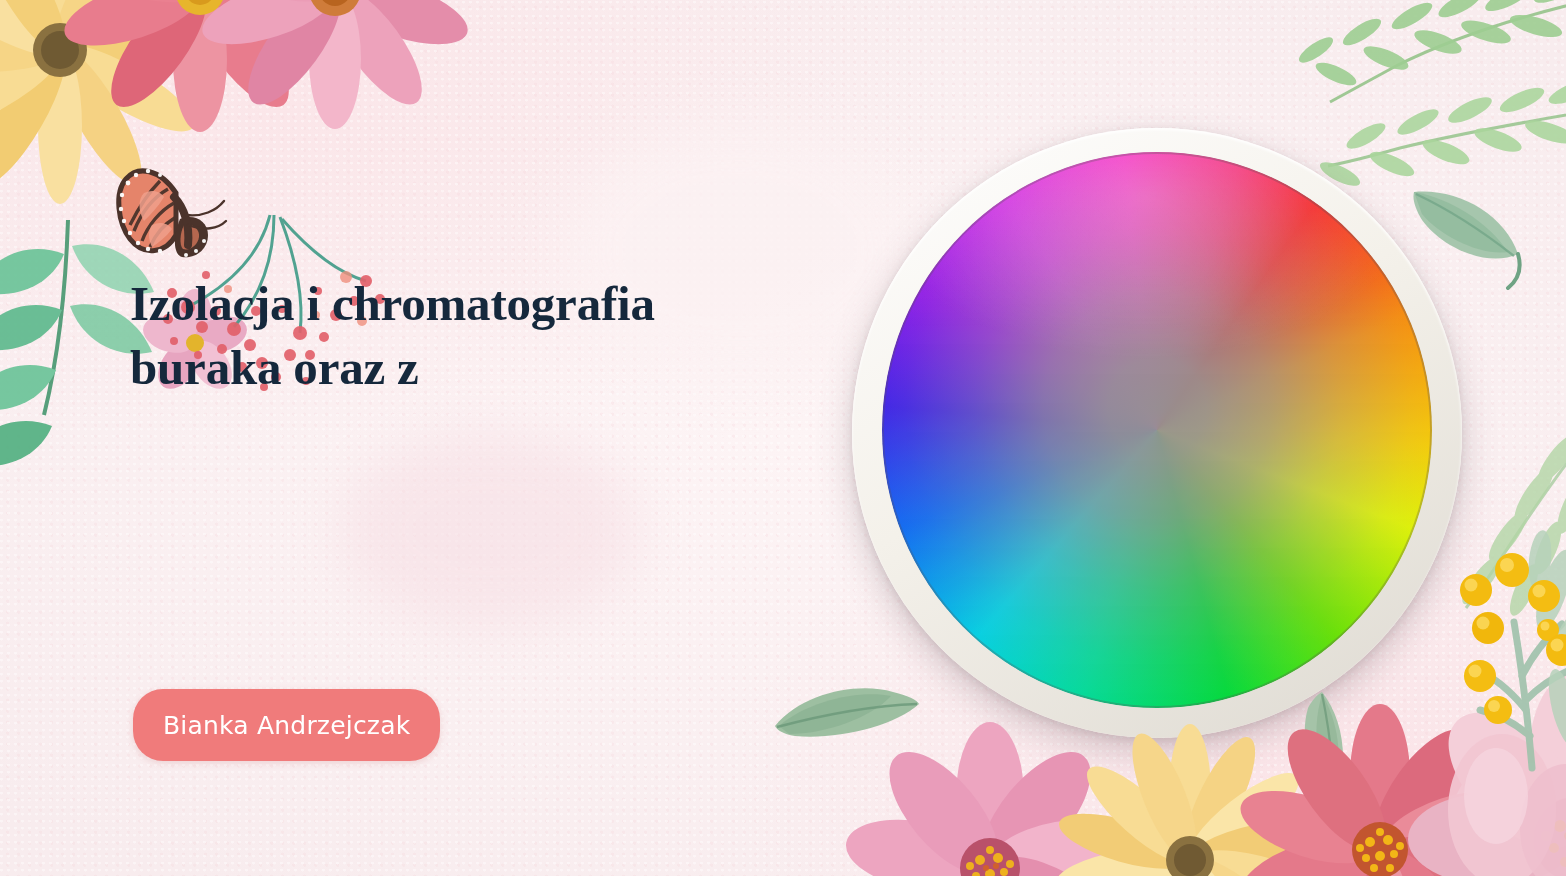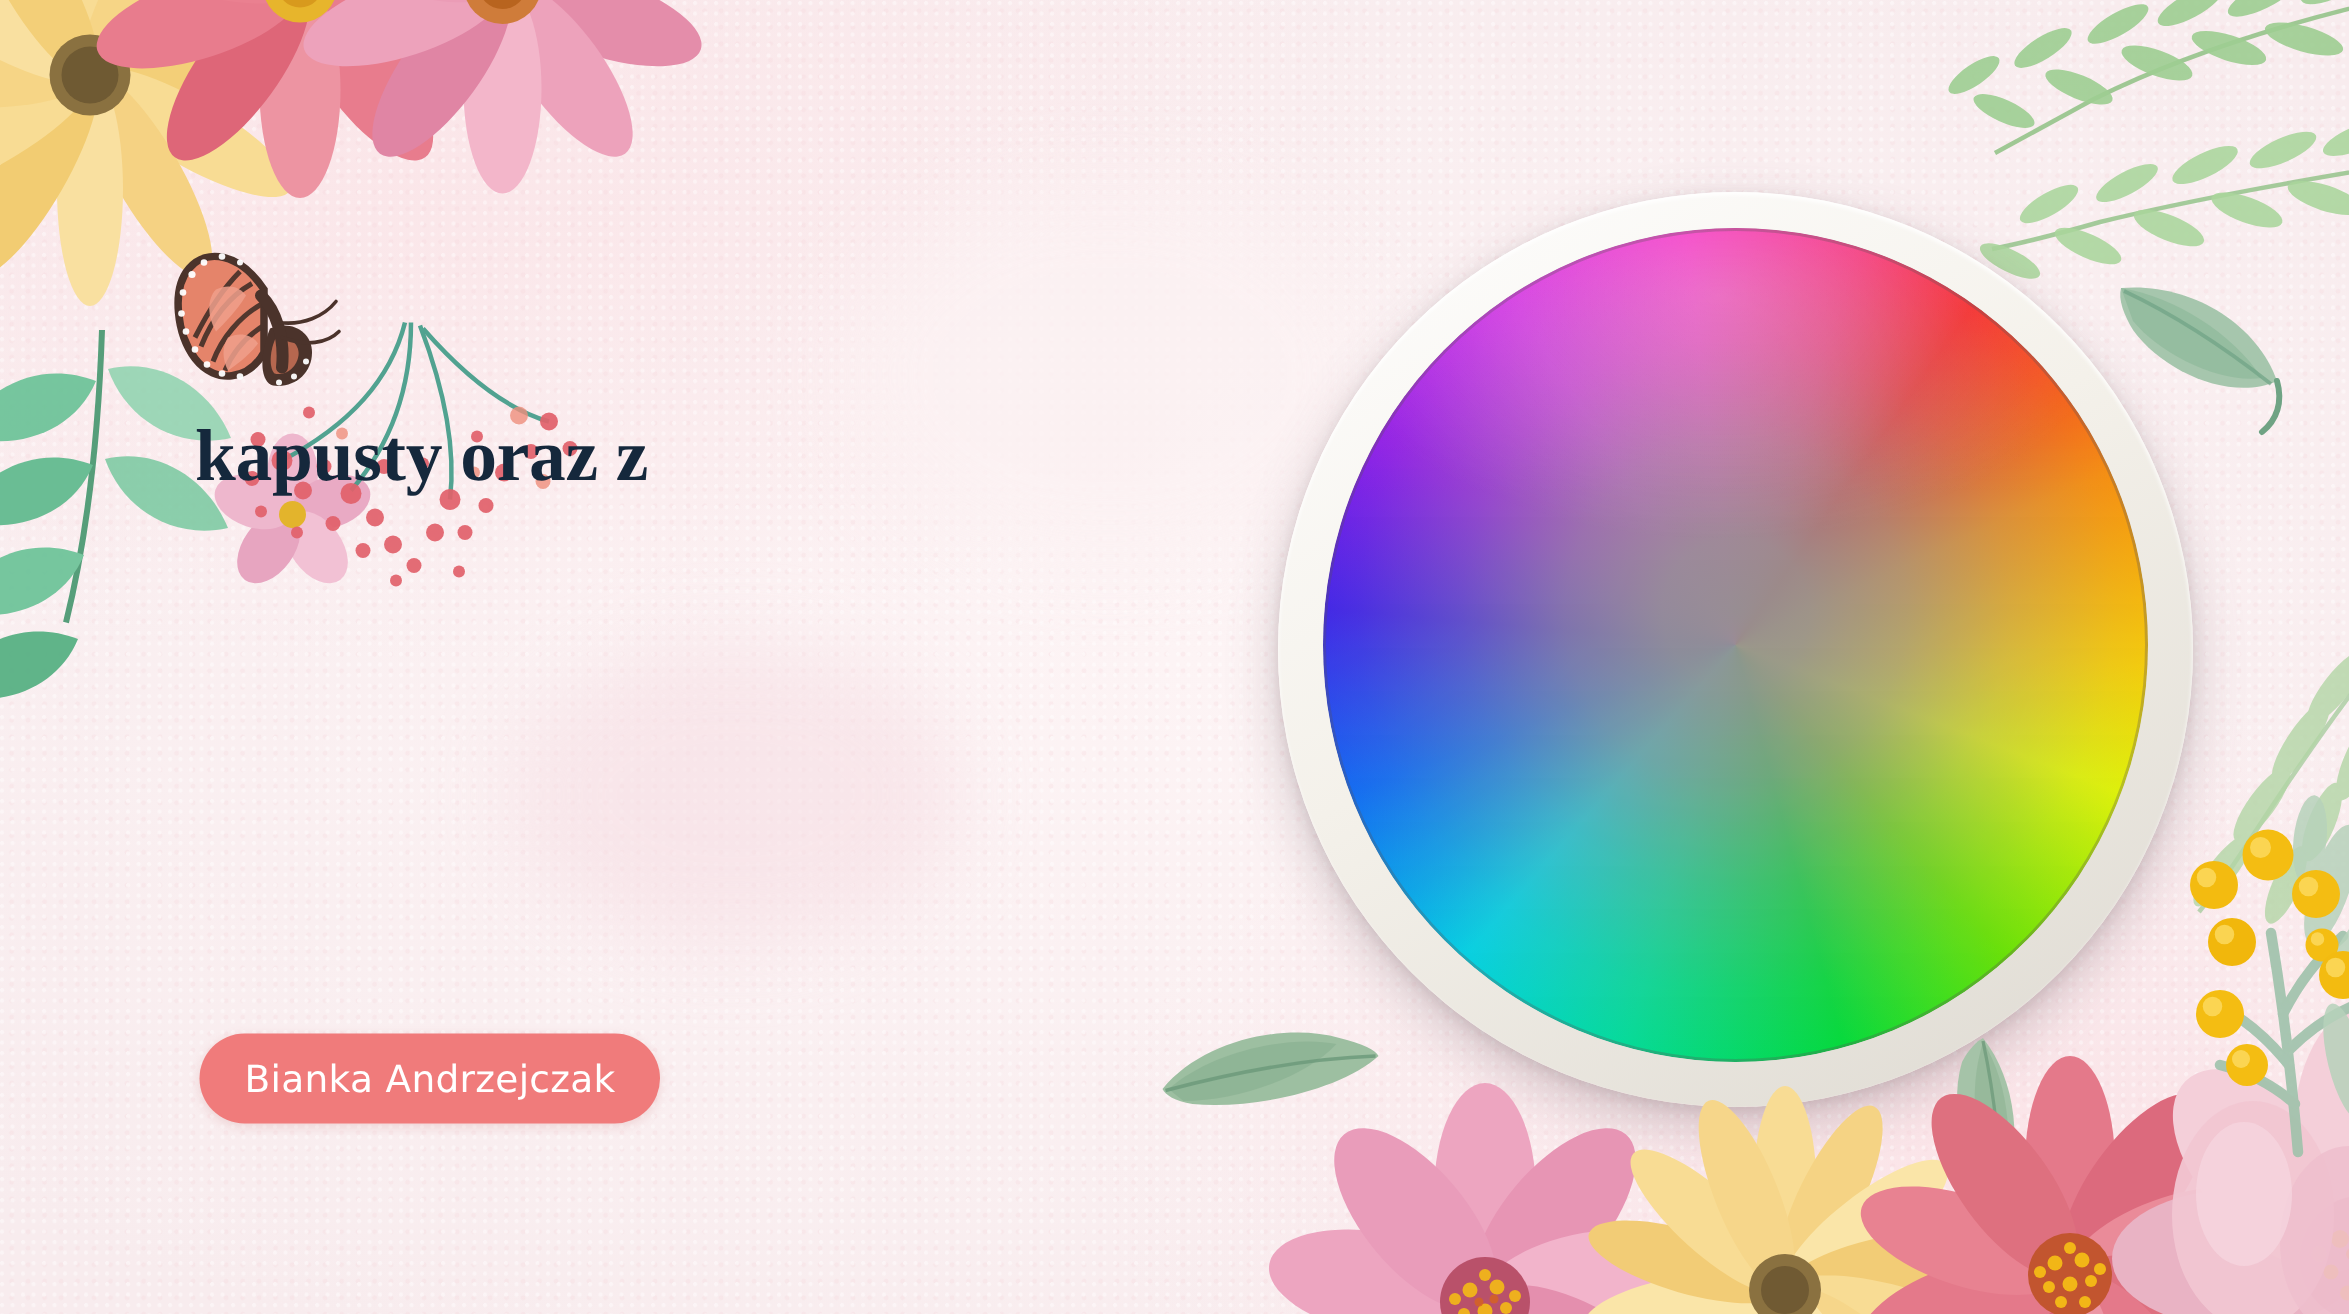--- a/index.html
+++ b/index.html
@@ -54,21 +54,21 @@
     line-height: 64px;
     letter-spacing: -0.2px;
   }
   #headline .ln { display: block; white-space: nowrap; }
 
   
   #author-pill {
     position: absolute;
     left: 133px;
     top: 689px;
-    height: 60px;
+    height: 72px;
     padding: 0 30px;
     display: flex;
     align-items: center;
     border-radius: 30px;
     background: #f07b7b;
     color: #ffffff;
     font-family: "DejaVu Sans", "Liberation Sans", sans-serif;
     font-size: 25px;
     letter-spacing: .2px;
     box-shadow: 0 2px 7px rgba(200,110,110,.22);
@@ -592,20 +592,21 @@
 
   <div class="deco" style="left:1462px;top:700px;width:120px;height:180px;z-index:6;">
     <svg width="120" height="180" viewBox="0 0 120 180" style="overflow:visible">
       <ellipse cx="40" cy="110" rx="54" ry="76" fill="#f1c6d2" opacity=".95"></ellipse>
       <ellipse cx="104" cy="128" rx="46" ry="64" fill="#eebfcd" opacity=".9"></ellipse>
       <ellipse cx="34" cy="96" rx="32" ry="48" fill="#f6d6df" opacity=".75"></ellipse>
     </svg>
   </div>
 
   <div id="headline">
-    <span class="ln">kapusty oraz z</span>
+    <span class="ln">Izolacja i chromatografia</span>
+    <span class="ln">buraka oraz z</span>
   </div>
 
   <div id="author-pill">
     <span>Bianka Andrzejczak</span>
   </div>
 
 </div>
 
 </body></html>

